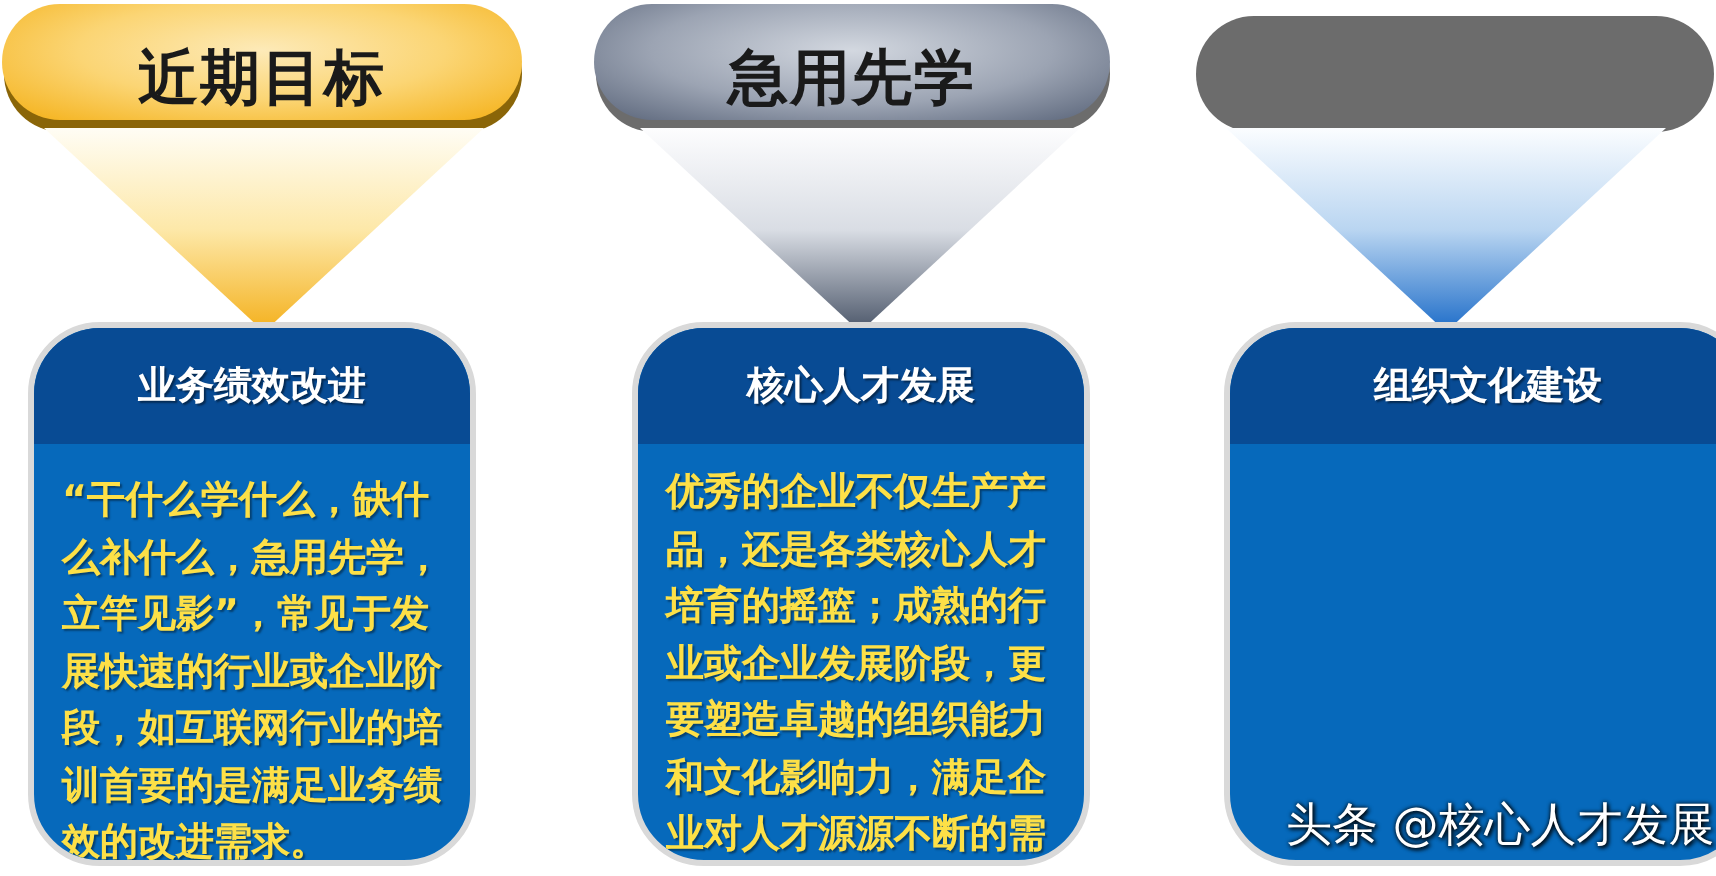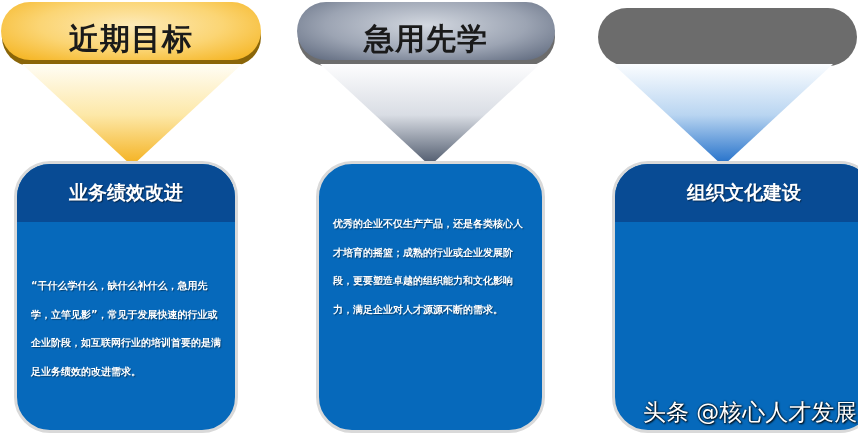--- a/index.html
+++ b/index.html
@@ -8,22 +8,22 @@
   .col{position:absolute;top:0;height:438px;}
   .pill{position:absolute;top:2px;height:58px;border-radius:30px;
         display:flex;align-items:flex-end;justify-content:center;
         font-size:30px;font-weight:bold;color:#1a1a1a;letter-spacing:1px;}
   .pill-shadow{position:absolute;top:8px;height:58px;border-radius:30px;}
   .funnel{position:absolute;top:64px;height:102px;}
   .card{position:absolute;top:161px;height:272px;border-radius:36px;
         background:#0669bb;border:3px solid #d9d9d9;box-sizing:border-box;overflow:hidden;}
   .card-head{height:58px;background:#084b94;display:flex;align-items:center;justify-content:center;
              color:#ffffff;font-size:19px;font-weight:bold;text-shadow:1px 1px 1px rgba(0,0,0,.45);}
-  .card-body{color:#ffffff;font-size:10px;font-weight:bold;line-height:28.5px;
-             text-shadow:1px 1px 1px rgba(0,0,0,.4);padding:0 14px;box-sizing:border-box;margin-top:36px;}
+  .card-body{color:#fde047;font-size:19px;font-weight:bold;line-height:28.5px;
+             text-shadow:1px 1px 1px rgba(0,0,0,.4);padding:0 14px;box-sizing:border-box;}
   .watermark{position:absolute;left:643px;top:397px;font-size:23px;color:#ffffff;
              text-shadow:1px 1px 2px #000,0 0 2px #000;letter-spacing:0px;}
 </style>
 </head>
 <body>
 
 <div class="col" style="left:0;width:290px;">
   <div class="pill-shadow" style="left:2px;width:259px;background:#8a6508;"></div>
   <div class="pill" style="left:1px;width:260px;background:radial-gradient(ellipse at 50% 40%,#fdeab8 0%,#fbd574 50%,#f4af14 100%);">
       <span>近期目标</span>
@@ -53,20 +53,21 @@
     <defs>
         <linearGradient id="g2" x1="0" y1="0" x2="0" y2="1">
           <stop offset="0" stop-color="#fdfdfe"></stop>
           <stop offset="0.5" stop-color="#d9dde4"></stop>
           <stop offset="1" stop-color="#4a5568"></stop>
         </linearGradient>
       </defs>
     <polygon points="0,0 220,0 110,102" fill="url(#g2)"></polygon>
   </svg>
   <div class="card" style="left:316px;width:229px;">
+    <div class="card-head">核心人才发展</div>
     <div class="card-body" style="padding-top:10px;text-align:left;">优秀的企业不仅生产产品，还是各类核心人才培育的摇篮；成熟的行业或企业发展阶段，更要塑造卓越的组织能力和文化影响力，满足企业对人才源源不断的需求。</div>
   </div>
 </div>
 
 <div class="col" style="left:0;width:858px;pointer-events:none;">
   <div class="pill-shadow" style="left:598px;width:259px;background:#6c6c6c;"></div>
   <svg class="funnel" style="left:613px;width:220px;" viewBox="0 0 220 102">
     <defs>
         <linearGradient id="g3" x1="0" y1="0" x2="0" y2="1">
           <stop offset="0" stop-color="#fbfdff"></stop>

